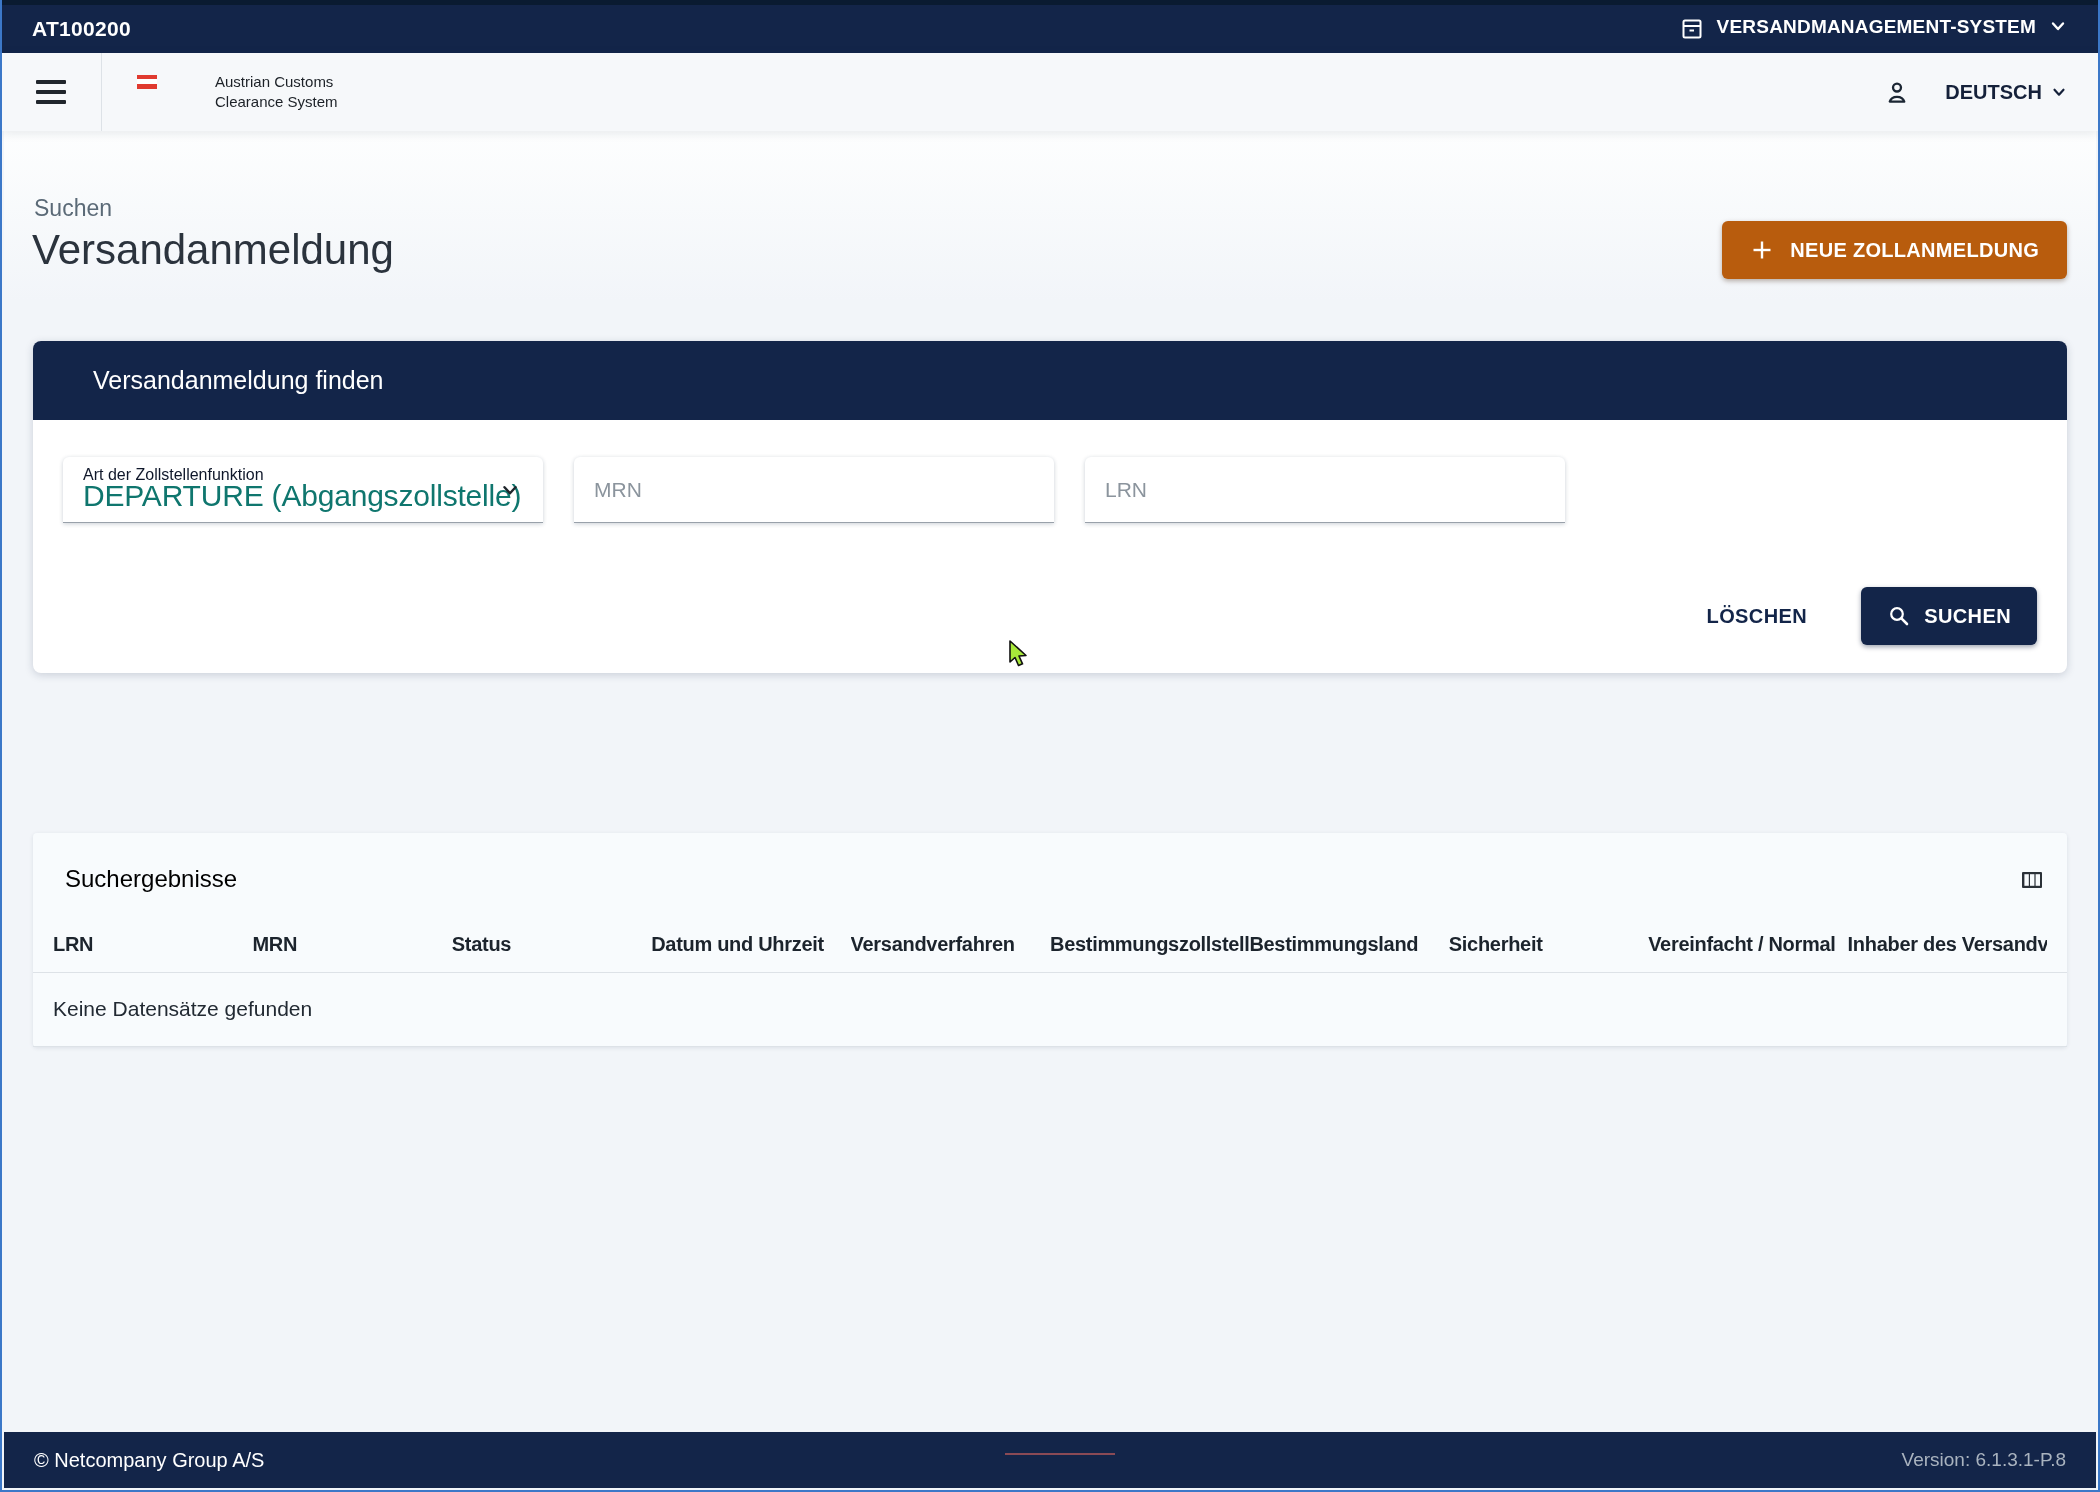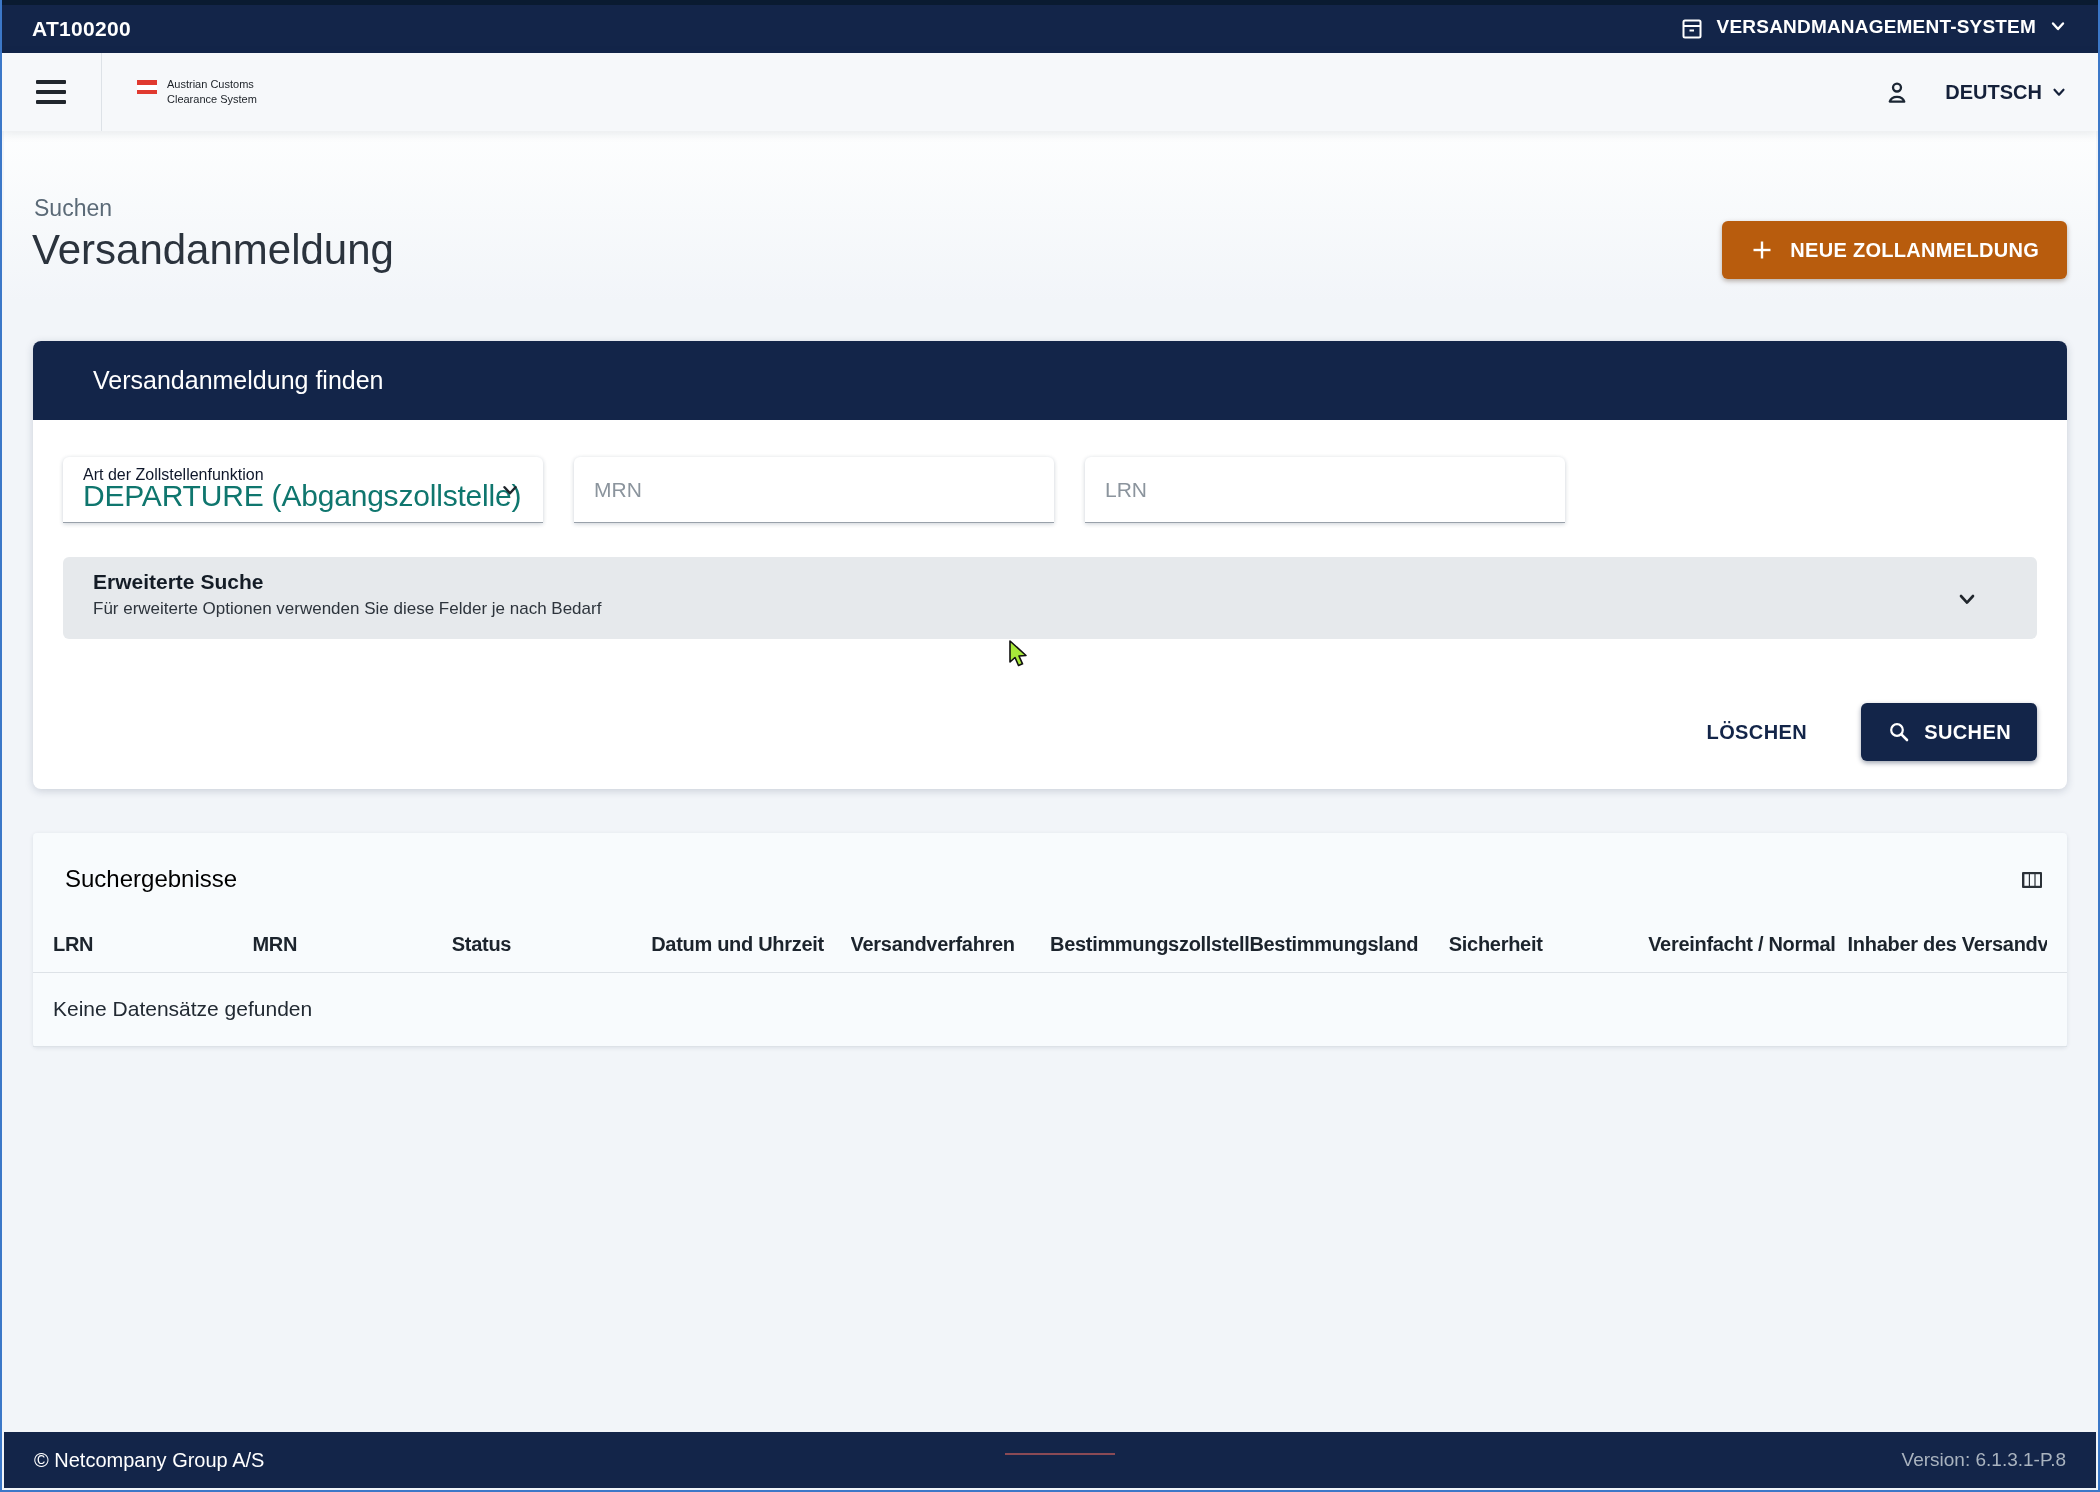--- a/index.html
+++ b/index.html
@@ -17,21 +17,21 @@
   .topbar-right .syslabel { font-size:19px; font-weight:bold; letter-spacing:.2px; }
 
   
   .appbar { height:78px; background:#f6f8fa; display:flex; align-items:center; padding:0 30px; box-shadow:0 2px 10px rgba(20,40,70,.10); position:relative; z-index:5; }
   .hamburger { width:30px; display:flex; flex-direction:column; gap:6px; cursor:pointer; margin-left:4px; }
   .hamburger span { display:block; height:4px; background:#20262c; border-radius:1px; }
   .appbar .vdiv { width:1px; height:78px; background:#dde2e7; margin:0 35px 0 35px; }
   .logo { display:flex; align-items:flex-start; gap:10px; }
   .flag { width:20px; height:14px; margin-top:3px; display:flex; flex-direction:column; }
   .flag i { flex:1; } .flag i:nth-child(1),.flag i:nth-child(3){ background:#e03a2f; } .flag i:nth-child(2){ background:#fff; }
-  .logo-text { font-size:11px; line-height:1.35; color:#1c2127; }
+  .logo-text { font-size:15px; line-height:1.35; color:#1c2127;margin-left:48px; }
   .appbar-right { margin-left:auto; display:flex; align-items:center; gap:34px; }
   .lang { display:flex; align-items:center; gap:8px; font-size:20px; font-weight:bold; color:#15213a; cursor:pointer; }
 
   
   .page { position:absolute; top:131px; left:2px; right:2px; bottom:64px;
           background:linear-gradient(180deg,#fdfefe 0px,#f2f5f9 170px); }
   .breadcrumb { margin:64px 0 0 30px; font-size:23px; color:#5b6a77; }
   .page-title { margin:4px 0 0 28px; font-size:42px; color:#2b333d; font-weight:400; }
   .new-decl-btn { position:absolute; top:90px; right:29px; height:58px; padding:0 28px;
           background:#b85c0d; color:#fff; border:none; border-radius:6px; font-family:inherit;
@@ -182,29 +182,20 @@
             </span>
           </div>
           <div class="field">
             <input type="text" placeholder="MRN" style="">
           </div>
           <div class="field">
             <input type="text" placeholder="LRN" style="">
           </div>
         </div>
 
-        <div class="advanced-bar">
-          <div class="atitle">Erweiterte Suche</div>
-          <div class="asub">Für erweiterte Optionen verwenden Sie diese Felder je nach Bedarf</div>
-          <span class="chev">
-            <svg width="24" height="24" viewBox="0 0 20 20">
-                <polyline points="5,7.5 10,13 15,7.5" fill="none" stroke="#20262c" stroke-width="2.2" stroke-linecap="round" stroke-linejoin="round"></polyline>
-              </svg>
-          </span>
-        </div>
 
         <div class="actions-row">
           <button class="clear-btn">LÖSCHEN</button>
           <button class="search-btn">
             <span>
               <svg width="24" height="24" viewBox="0 0 24 24">
                   <circle cx="10" cy="10" r="5.8" fill="none" stroke="#fff" stroke-width="2.2"></circle>
                   <line x1="14.4" y1="14.4" x2="20" y2="20" stroke="#fff" stroke-width="2.6" stroke-linecap="round"></line>
                 </svg>
             </span>

